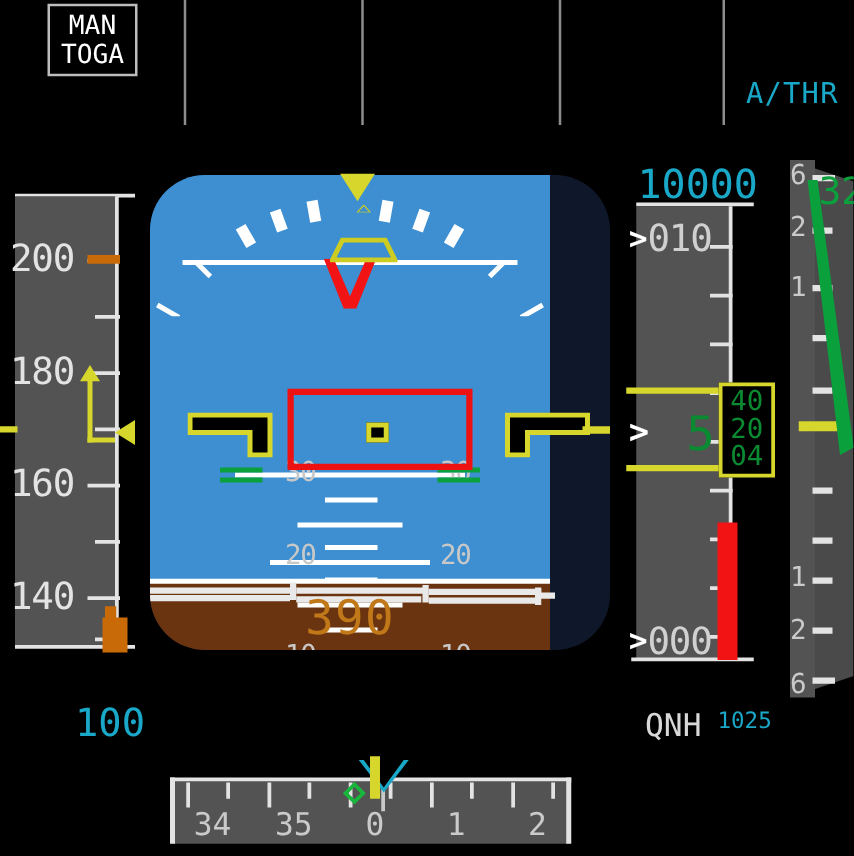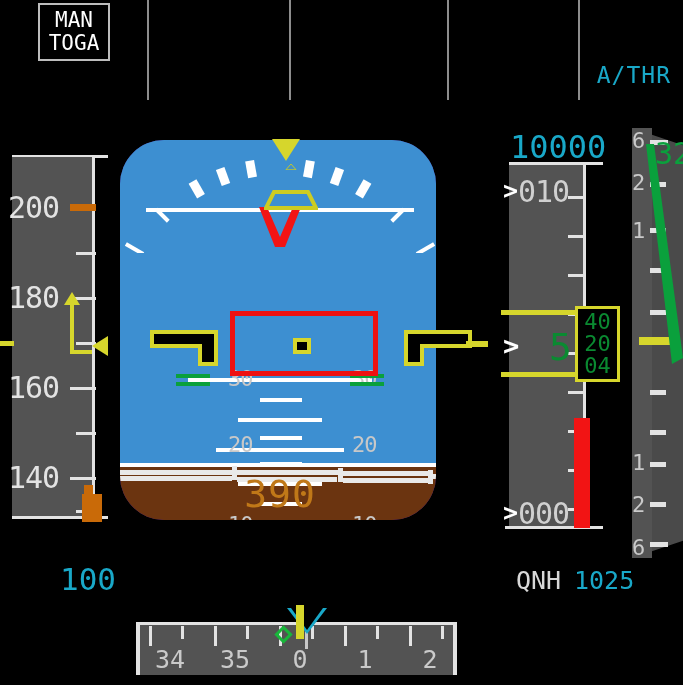--- a/index.html
+++ b/index.html
@@ -56,22 +56,22 @@
     position:absolute; left:0px; top:341px; width:14px; height:5px; background:#d6d62c;
   }
   
   #vmax-mark { position:absolute; left:70px; top:204px; width:26px; height:7px; background:#c96a08; }
   #vls-block { position:absolute; left:82px; top:494px; width:20px; height:28px; background:#c96a08; }
   #vls-tip   { position:absolute; left:84px; top:485px; width:9px; height:12px; background:#c96a08; }
   #spd-mach { position:absolute; left:60px; top:528px; font-size:31px; color:#19a8c8; letter-spacing:0px;margin-top:33px; }
 
   
   #adi {
-    position:absolute; left:120px; top:140px; width:316px; height:380px;
-    border-radius:44px; overflow:hidden; background:#4c1d95;
+    position:absolute; left:120px; top:140px; width:368px; height:380px;
+    border-radius:44px; overflow:hidden; background:#0f172a;
   }
   #adi-inner { position:absolute; inset:0; }
   #sky { position:absolute; left:0; top:0; width:320px; height:325px; background:#3d8fd1; }
   #ground { position:absolute; left:0; top:325px; width:320px; height:55px; background:#6b3410; }
   #horizon { position:absolute; left:0; top:323px; width:320px; height:4px; background:#ffffff; }
   
   #aux-horizon { position:absolute; left:26px; top:68px; width:268px; height:4px; background:#ffffff; }
 
   .pitch-line { position:absolute; background:#ffffff; height:4px; }
   .pitch-lbl {
@@ -135,21 +135,21 @@
   #alt-roll-box {
     position:absolute; left:575px; top:306px; width:45px; height:76px;
     border:3px solid #d6d62c; background:#000;
     display:flex; flex-direction:column; align-items:center; justify-content:center;
     line-height:1.0;
   }
   #alt-roll-box span { font-size:22px; color:#0a8a31; }
   #alt-chev-mid { position:absolute; left:503px; top:330px; font-size:27px; color:#ffffff; font-weight:bold; }
   #gnd-red-bar { position:absolute; left:574px; top:418px; width:16px; height:110px; background:#f21414; }
   #qnh-lbl { position:absolute; left:516px; top:566px; font-size:25px; color:#d8d8d8; }
-  #qnh-val { position:absolute; left:574px; top:566px; font-size:25px; color:#19a8c8; }
+  #qnh-val { position:absolute; left:574px; top:566px; font-size:18px; color:#19a8c8; }
 
   
   #vsi-bg {
     position:absolute; left:632px; top:128px; width:51px; height:430px;
     background:#4a4a4a;
     clip-path:polygon(0 0, 100% 4%, 100% 96%, 0 100%);
   }
   #vsi-strip { position:absolute; left:632px; top:128px; width:20px; height:430px; background:#535353; }
   .vsi-tick { position:absolute; left:650px; height:5px; background:#e3e3e3; }
   .vsi-num { position:absolute; left:632px; font-size:22px; color:#cacaca; }

